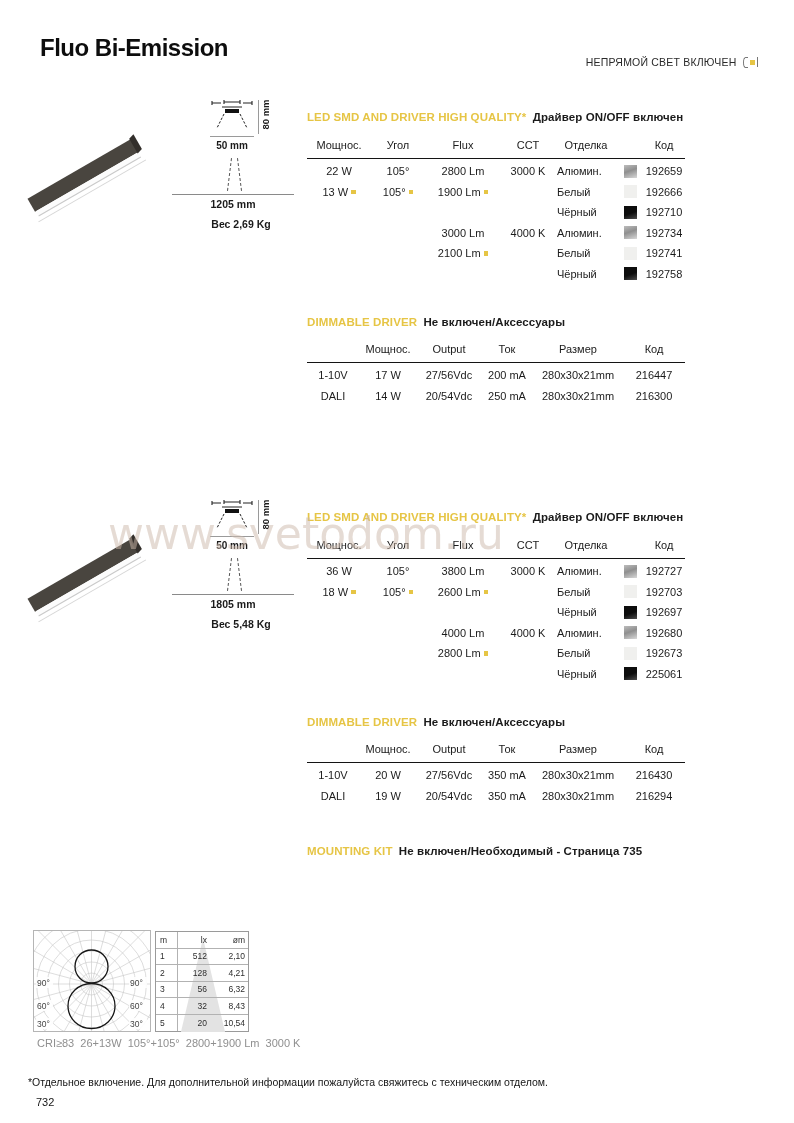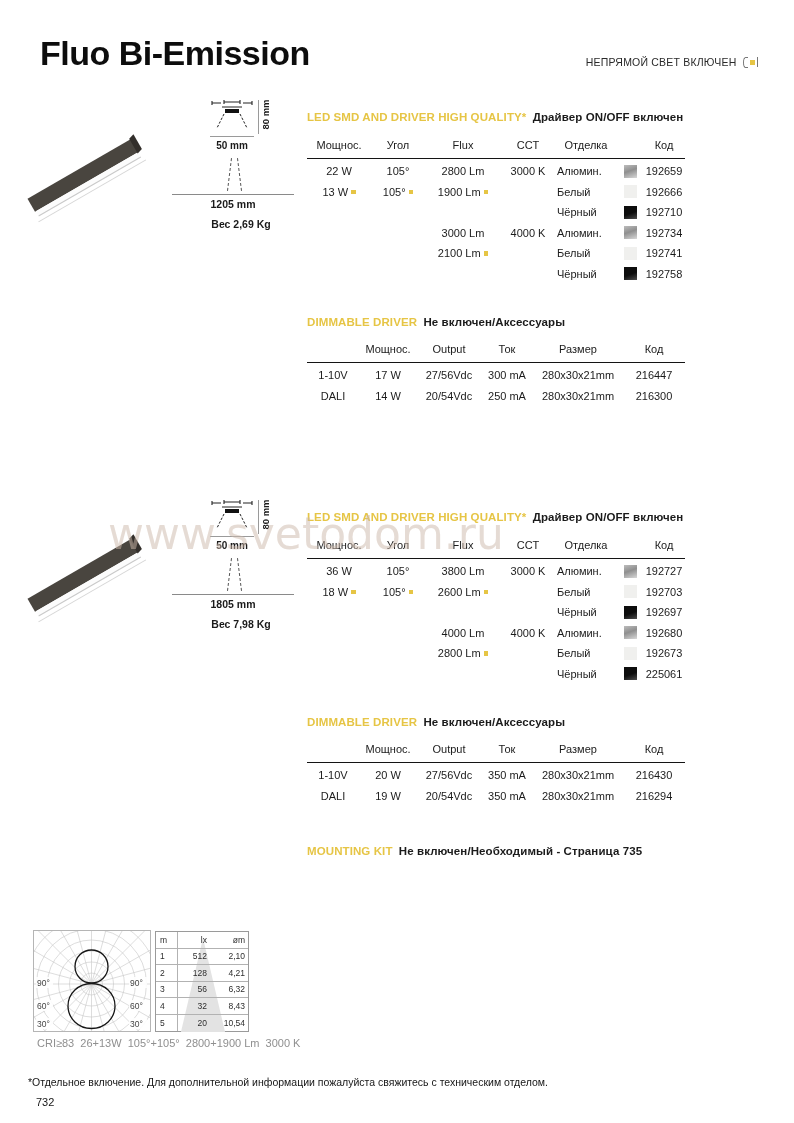--- a/index.html
+++ b/index.html
@@ -1,20 +1,20 @@
 <!DOCTYPE html>
 <html><head>
 <meta charset="utf-8">
 <style>
   * { margin:0; padding:0; box-sizing:border-box; }
   body { background:#fff; }
   .page { position:relative; width:794px; height:1123px; background:#fff; overflow:hidden;
           font-family:"Liberation Sans", sans-serif; color:#1b1b1b; }
 
-  .title { position:absolute; left:40px; top:34px; font-size:34px; font-weight:800; letter-spacing:-0.5px; color:#0d0d0d; }
+  .title { position:absolute; left:40px; top:34px; font-size:24px; font-weight:800; letter-spacing:-0.5px; color:#0d0d0d; }
 
   .hdr-right { position:absolute; right:36px; top:56px; display:flex; align-items:center; gap:6px;
                font-size:10.5px; color:#2a2a2a; letter-spacing:0.2px; }
   .ind-icon { display:flex; align-items:center; gap:2px; }
   .ind-icon .arc { width:5px; height:11px; border:1.5px solid #777; border-right:none; border-radius:50% 0 0 50%; }
   .ind-icon .sq { width:5px; height:5px; background:#e6c545; }
   .ind-icon .bar { width:1.5px; height:10px; background:#777; }
 
   .watermark { position:absolute; left:108px; top:508px; font-size:44px; font-weight:normal;
                color:#cdb9ab; opacity:.5; z-index:40; pointer-events:none; white-space:nowrap;
@@ -275,21 +275,21 @@
         <div class="c">
             <span>1-10V</span>
           </div>
         <div class="c">
             <span>17 W</span>
           </div>
         <div class="c">
             <span>27/56Vdc</span>
           </div>
         <div class="c">
-            <span>300 mA</span>
+            <span>200 mA</span>
           </div>
         <div class="c">
             <span>280x30x21mm</span>
           </div>
         <div class="c">
             <span>216447</span>
           </div>
 
         <div class="c">
             <span>DALI</span>
@@ -333,21 +333,21 @@
       <div class="vline"></div>
       <div class="dim-v">80 mm</div>
       <div class="wline"></div>
       <div class="dim-50">50 mm</div>
       <div class="cables">
           <i></i>
           <i></i>
         </div>
       <div class="len-line"></div>
       <div class="len-label">1805 mm</div>
-      <div class="weight">Вес 7,98 Kg</div>
+      <div class="weight">Вес 5,48 Kg</div>
     </div>
 
     <div class="tables">
       <div class="sec-title">
         <span class="gold">LED SMD AND DRIVER HIGH QUALITY*</span>
         <span class="blk">Драйвер ON/OFF включен</span>
       </div>
       <div class="led-grid">
         <div class="h">Мощнос.</div>
         <div class="h">Угол</div>

